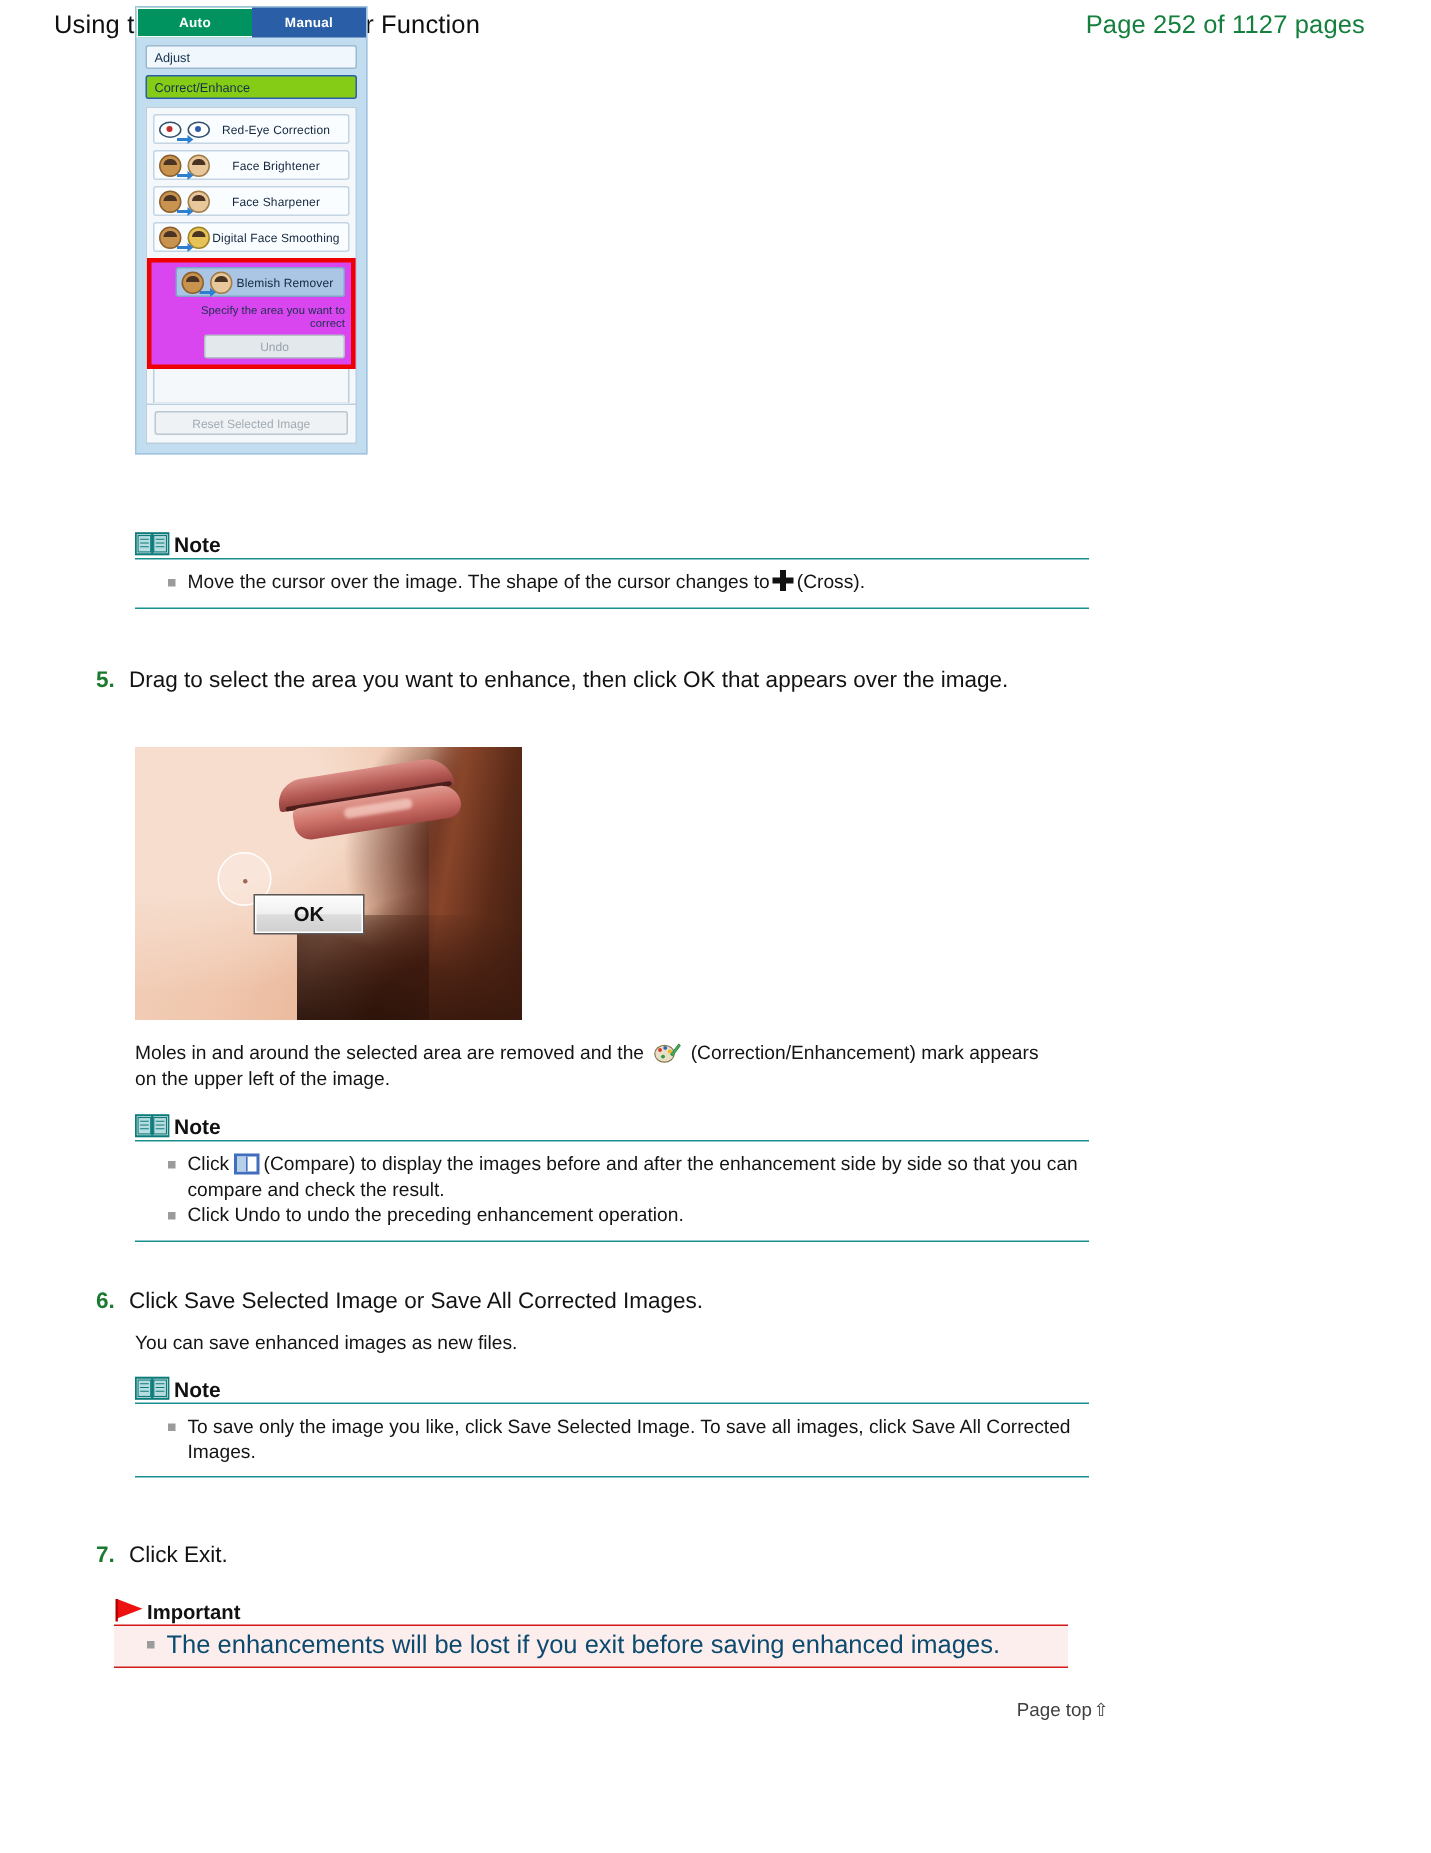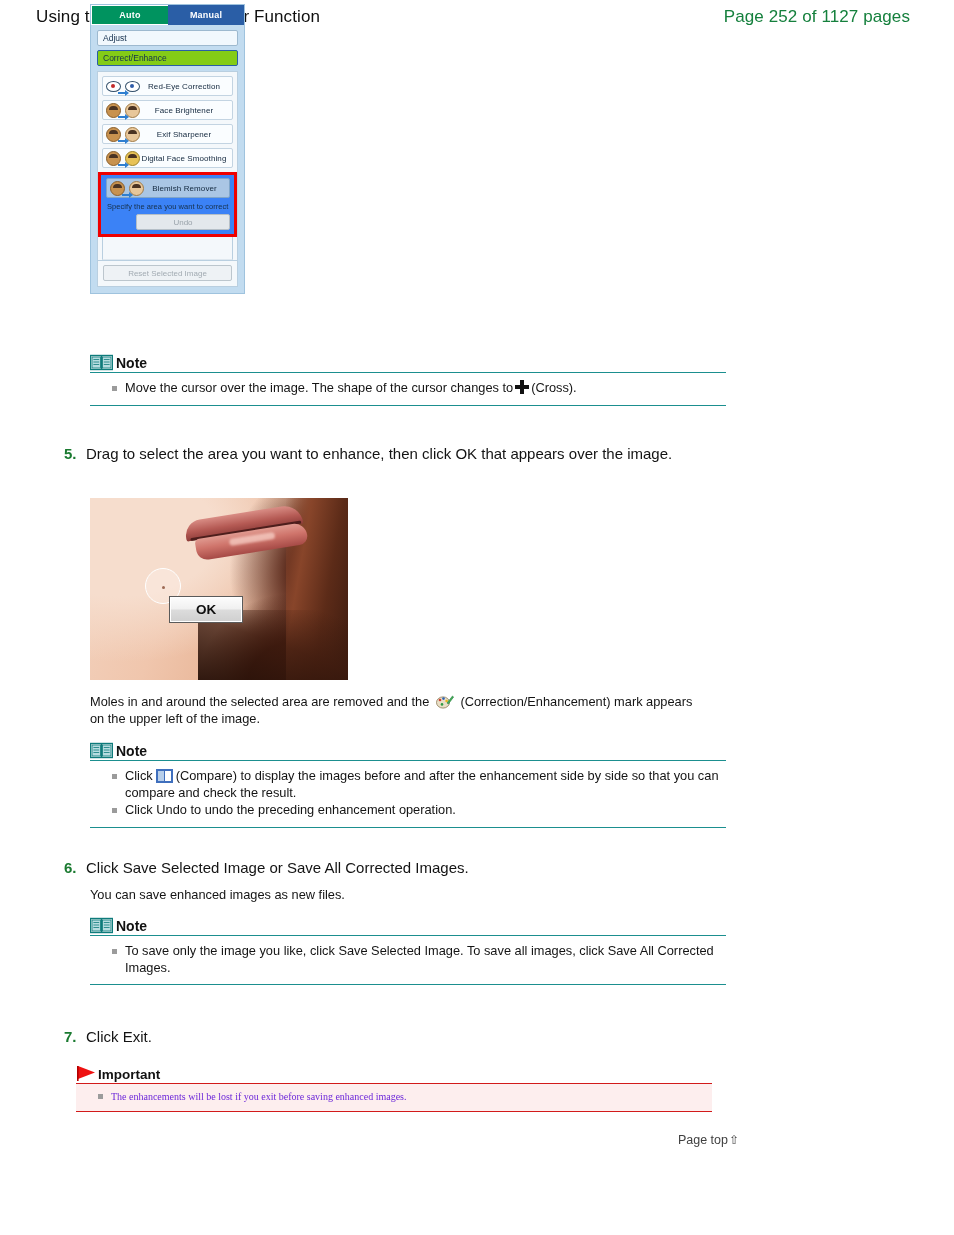--- a/index.html
+++ b/index.html
@@ -178,30 +178,31 @@
     flex: 1;
     text-align: center;
     font-size: 8px;
     color: #12273d;
     padding-right: 4px;
     letter-spacing: 0.1px;
   }
 
   .blemish-group {
     border: 3px solid #ef0000;
-    padding: 3px 4px 4px 5px;
+    padding: 3px 4px 4px 16px;
     margin: 2px -4px 0 -4px;
     box-sizing: border-box;
-    background: #3b82f6;
+    background: #d946ef;
   }
   .hint-text {
     font-size: 7.5px;
     color: #16304a;
     margin: 2px 0 3px 1px;
     letter-spacing: 0.05px;
+    text-align: right;
   }
   .undo-btn {
     height: 14px;
     width: 92px;
     margin-left: auto;
     background: #e3e8ec;
     border: 1px solid #b5bfc7;
     border-radius: 2px;
     font-size: 8px;
     color: #9aa3ab;
@@ -295,26 +296,25 @@
     border-bottom: 1.5px solid #d21a1a;
     padding: 5px 0 6px 0;
     margin-top: 1px;
   }
   .imp-box ul {
     margin: 0;
     padding: 0 0 0 22px;
     list-style: none;
   }
   .imp-box li {
-    font-size: 10px;
+    font-size: 17px;
     line-height: 16px;
-    color: #6d28d9;
+    color: #0c4a6e;
     position: relative;
     padding-left: 13px;
-    font-family: Liberation Serif, serif;
   }
   .imp-box li:before {
     content: "";
     position: absolute;
     left: 0; top: 5px;
     width: 5px; height: 5px;
     background: #9b9b9b;
   }
 
   
@@ -538,21 +538,21 @@
         </div>
         <div class="func-label">Face Brightener</div>
       </div>
 
       <div class="func-item">
         <div class="func-icon">
           <span class="face tan"></span>
             <span class="face pale"></span>
           <span class="arrow-sm"></span>
         </div>
-        <div class="func-label">Exif Sharpener</div>
+        <div class="func-label">Face Sharpener</div>
       </div>
 
       <div class="func-item">
         <div class="func-icon">
           <span class="face tan"></span>
             <span class="face gold"></span>
           <span class="arrow-sm"></span>
         </div>
         <div class="func-label">Digital Face Smoothing</div>
       </div>

